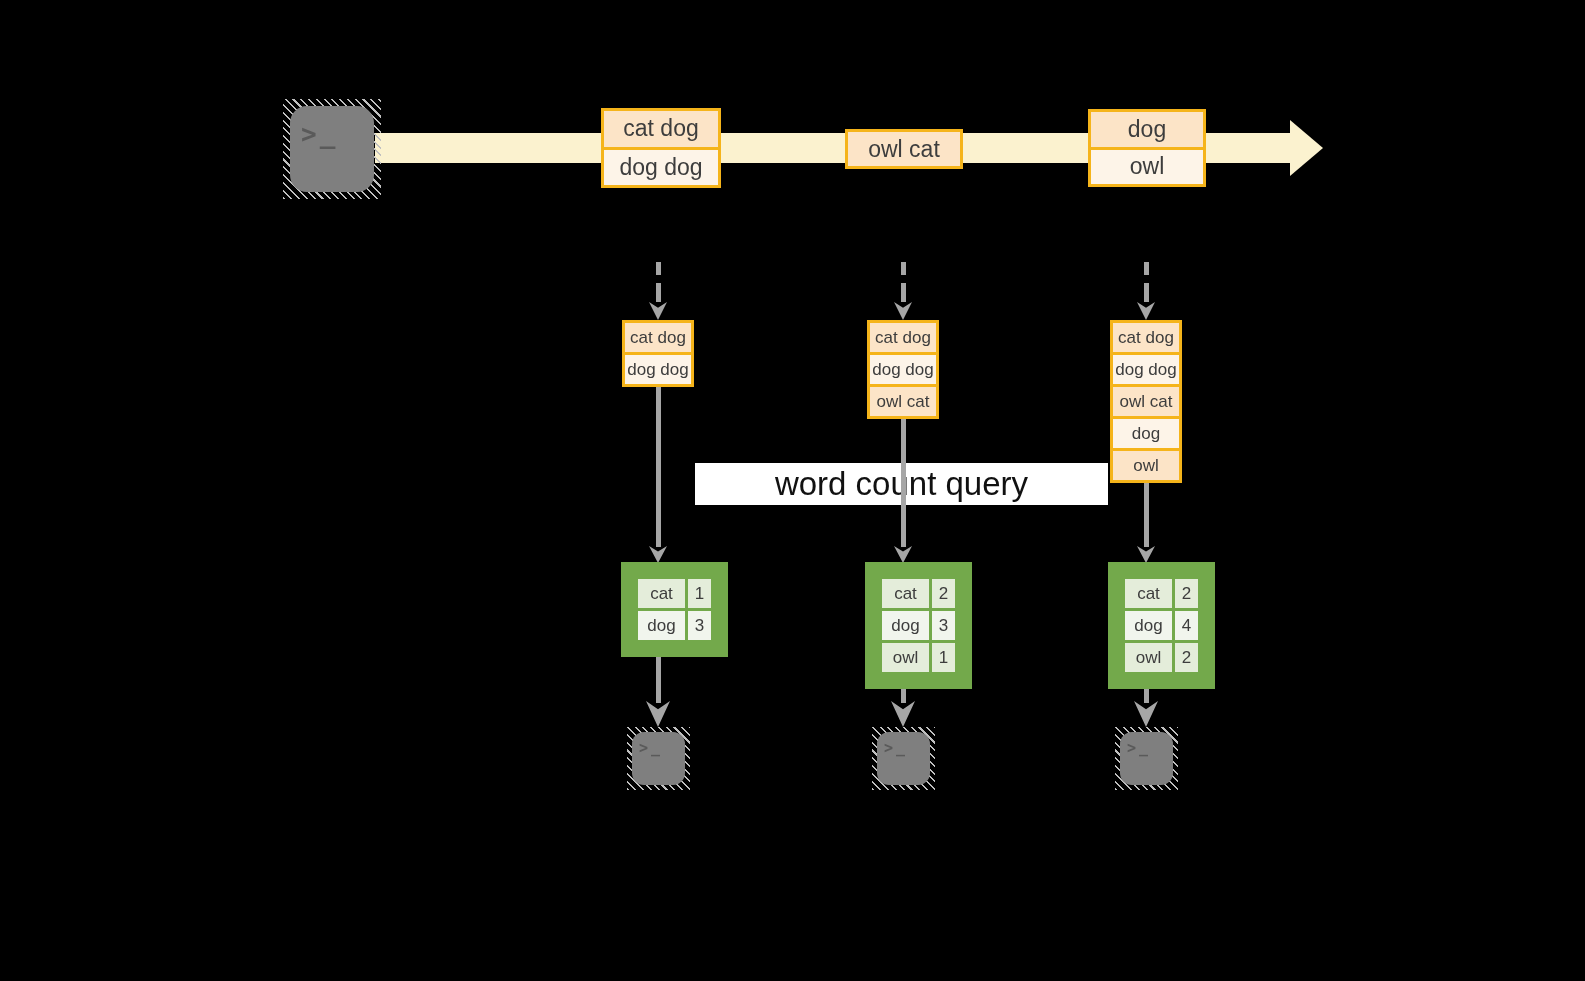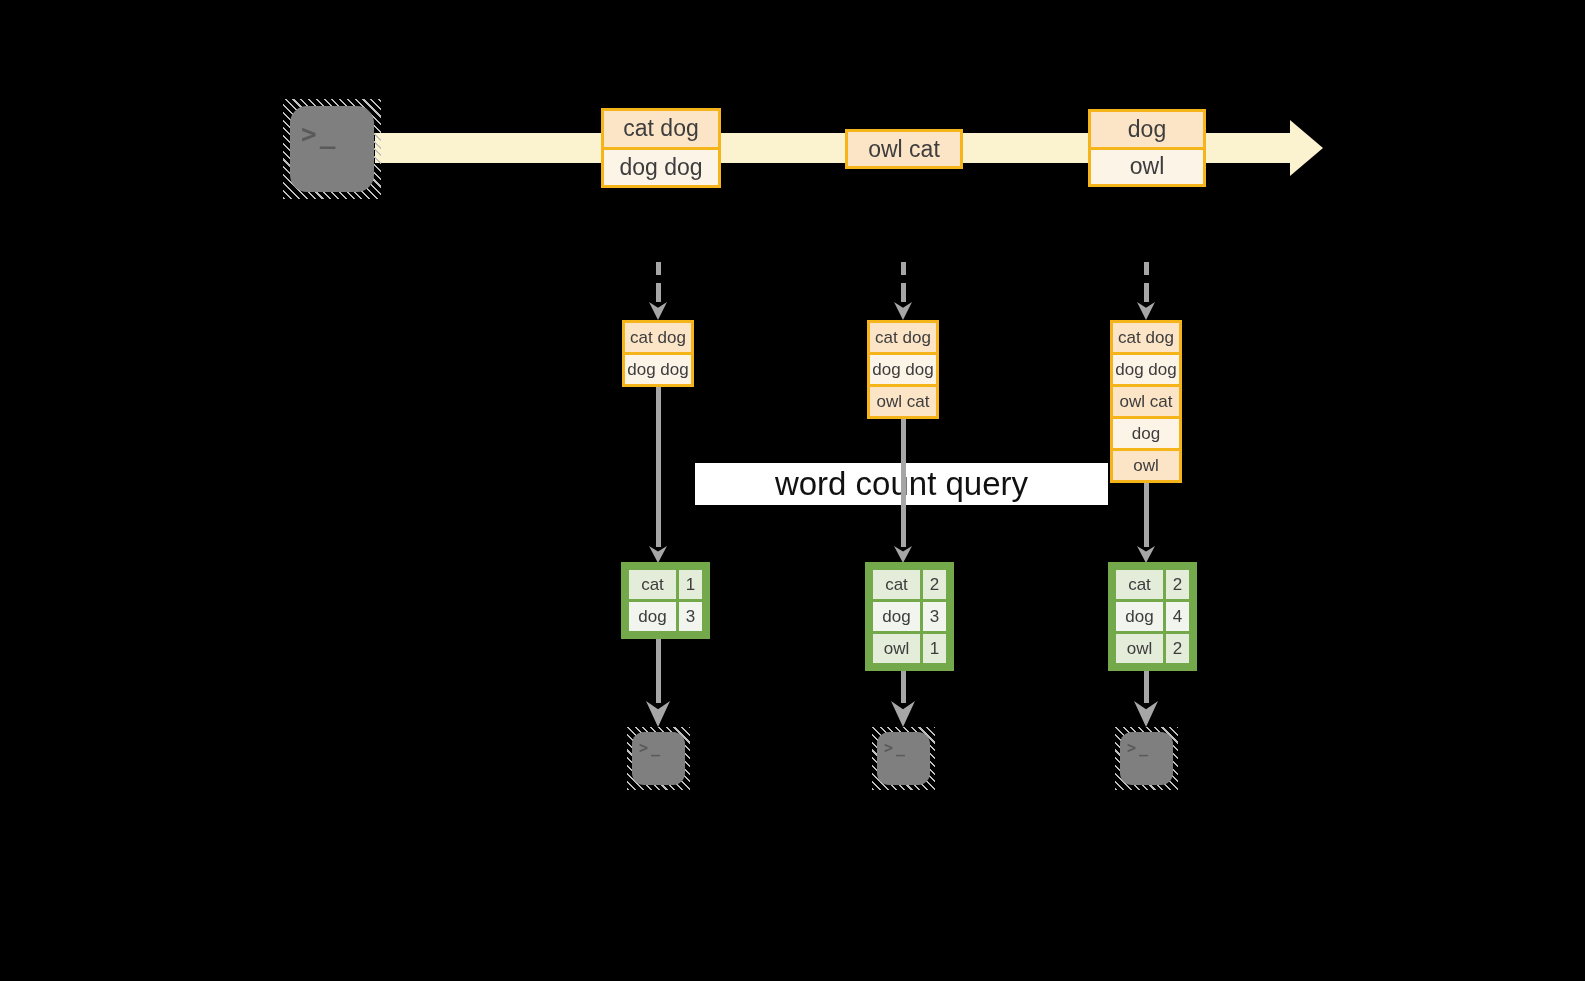--- a/index.html
+++ b/index.html
@@ -77,21 +77,21 @@
 
   
   .varrow{width:5px;background:var(--arrow-gray);z-index:2;}
   .vhead{position:absolute;z-index:2;}
   .vhead.head-s{width:18px;height:17px;}
   .vhead.head-l{width:24px;height:26px;}
 
   
   .wc{
     display:grid;grid-template-columns:47px 23px;grid-auto-rows:29px;
-    gap:3px;padding:8px;background:var(--table-border);z-index:3;
+    gap:3px;padding:17px;background:var(--table-border);z-index:3;
   }
   .wc .cell{
     display:flex;align-items:center;justify-content:center;
     font-size:17px;color:var(--text-dark);
   }
   .wc .tdark{background:var(--table-fill-dark);}
   .wc .tlight{background:var(--table-fill-light);}
   .wc.t1{left:621px;top:562px;}
   .wc.t2{left:865px;top:562px;}
   .wc.t3{left:1108px;top:562px;}

